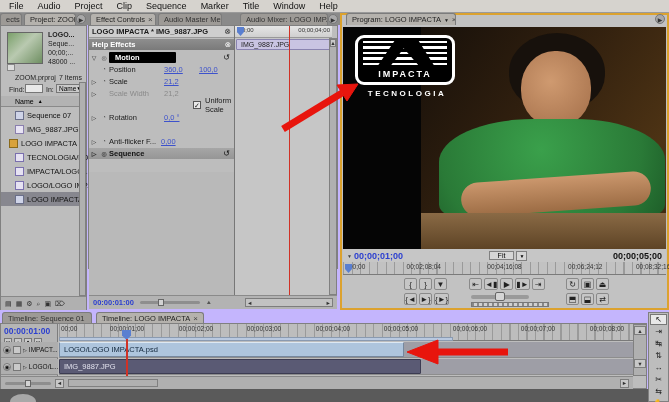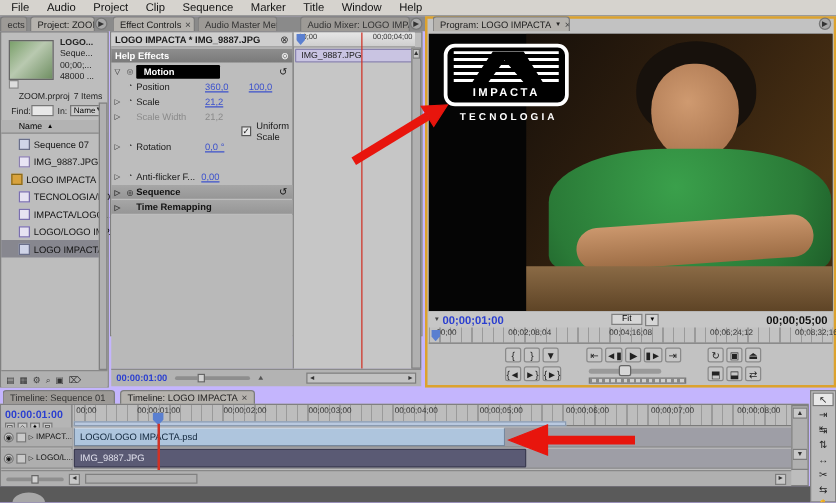--- a/index.html
+++ b/index.html
@@ -254,25 +254,20 @@
       <span class="link" style="position:absolute;left:72px">0,00</span>
     </div>
 
     <div class="ec-row ec-sec" style="top:122px;height:11px;background:linear-gradient(#a6a6a6,#969696);color:#111">
       <span class="twirl">▷</span>
       <span class="stopw">◎</span>
       <span>Sequence</span>
       <span style="margin-left:auto;margin-right:4px;font-weight:normal;font-size:8px">↺</span>
     </div>
 
-    <div class="ec-row ec-sec" style="top:134px;height:11px;background:linear-gradient(#a6a6a6,#969696);color:#111">
-      <span class="twirl">▷</span>
-      <span class="stopw"></span>
-      <span>Time Remapping</span>
-    </div>
 
     <div class="abs" style="left:0;top:146px;width:145px;height:123px;background:#b9b9b9"></div>
 
     <div class="abs redline" style="left:200px;top:0;height:269px"></div>
 
     <div class="abs" style="left:0;top:269px;width:248px;height:14px;background:#b3b3b3;border-top:1px solid #8a8a8a;display:flex;align-items:center;gap:6px;padding:0 4px">
       <span style="font-size:7.5px" class="tcblue">00:00:01:00</span>
       <div style="width:60px;height:3px;background:#8e8e8e;border-radius:2px;position:relative">
         <div style="position:absolute;left:18px;top:-2px;width:6px;height:7px;background:#d2d2d2;border:1px solid #666"></div>
       </div>

